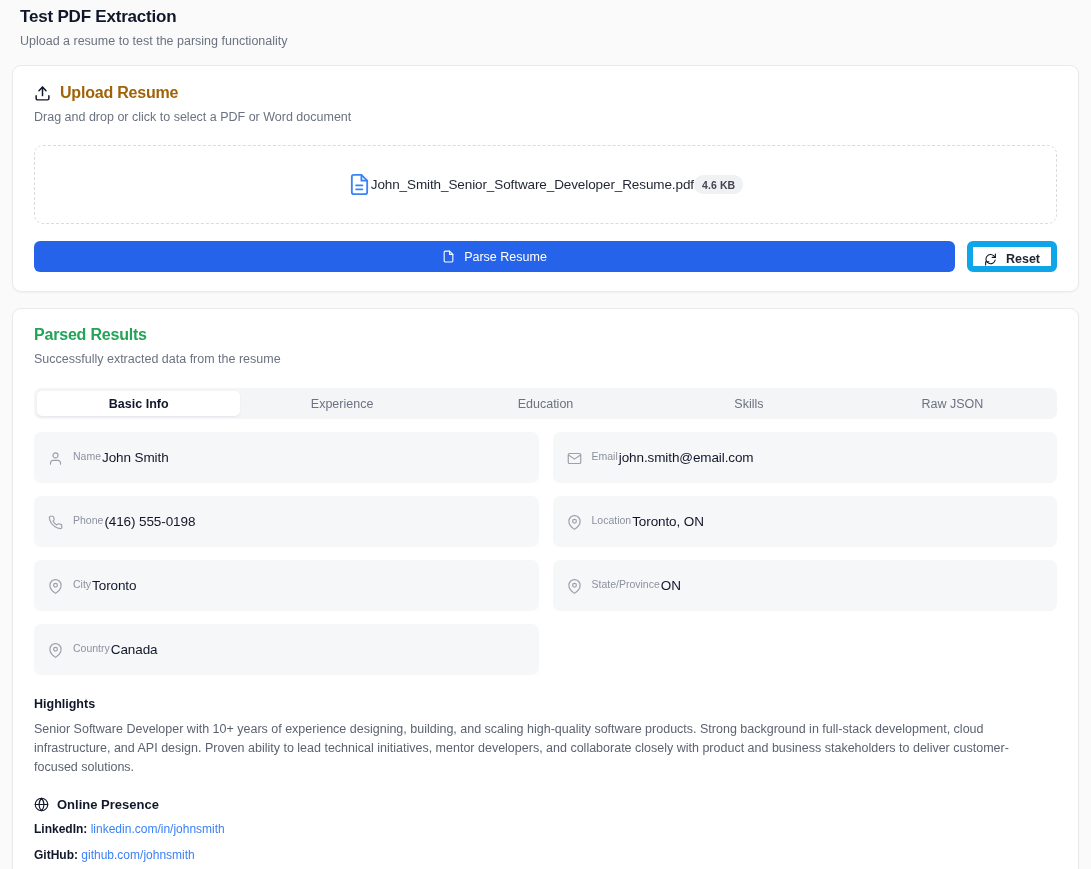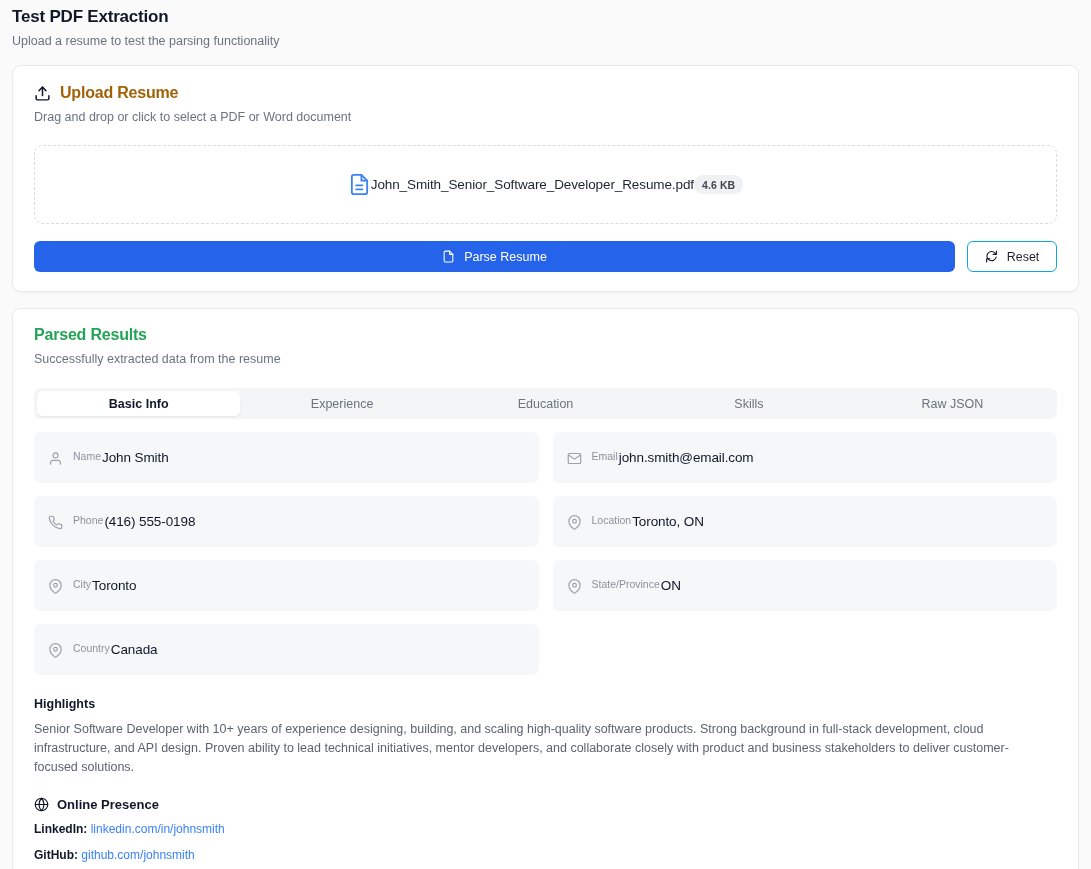--- a/index.html
+++ b/index.html
@@ -9,21 +9,21 @@
     width: 1091px;
     height: 869px;
     background: #fafafa;
     font-family: "Liberation Sans", sans-serif;
     -webkit-font-smoothing: antialiased;
   }
 
   .page { width: 1091px; height: 869px; overflow: hidden; position: relative; }
 
   
-  .page-header { padding: 6px 12px 0 12px; }
+  .page-header { padding: 6px 12px 0 20px; }
   .page-title {
     font-size: 17px;
     font-weight: 700;
     color: #0f1729;
     letter-spacing: -0.2px;
     line-height: 22px;
   }
   .page-subtitle {
     font-size: 12.5px;
     color: #6b7280;
@@ -100,30 +100,31 @@
     display: flex;
     align-items: center;
     justify-content: center;
     gap: 9px;
     cursor: pointer;
   }
   .btn-secondary {
     width: 90px;
     height: 31px;
     background: #ffffff;
-    border: 1px solid #0ea5e9;
+    border: 6px solid #0ea5e9;
     border-radius: 6px;
     color: #1f2430;
     font-size: 12.5px;
     font-family: inherit;
     display: flex;
-    align-items: center;
+    align-items: flex-end;
     justify-content: center;
     gap: 9px;
     cursor: pointer;
+    font-weight: bold;
   }
 
   
   .tabs {
     margin-top: 21px;
     background: #f4f5f7;
     border-radius: 7px;
     padding: 3px;
     display: flex;
     height: 31px;

